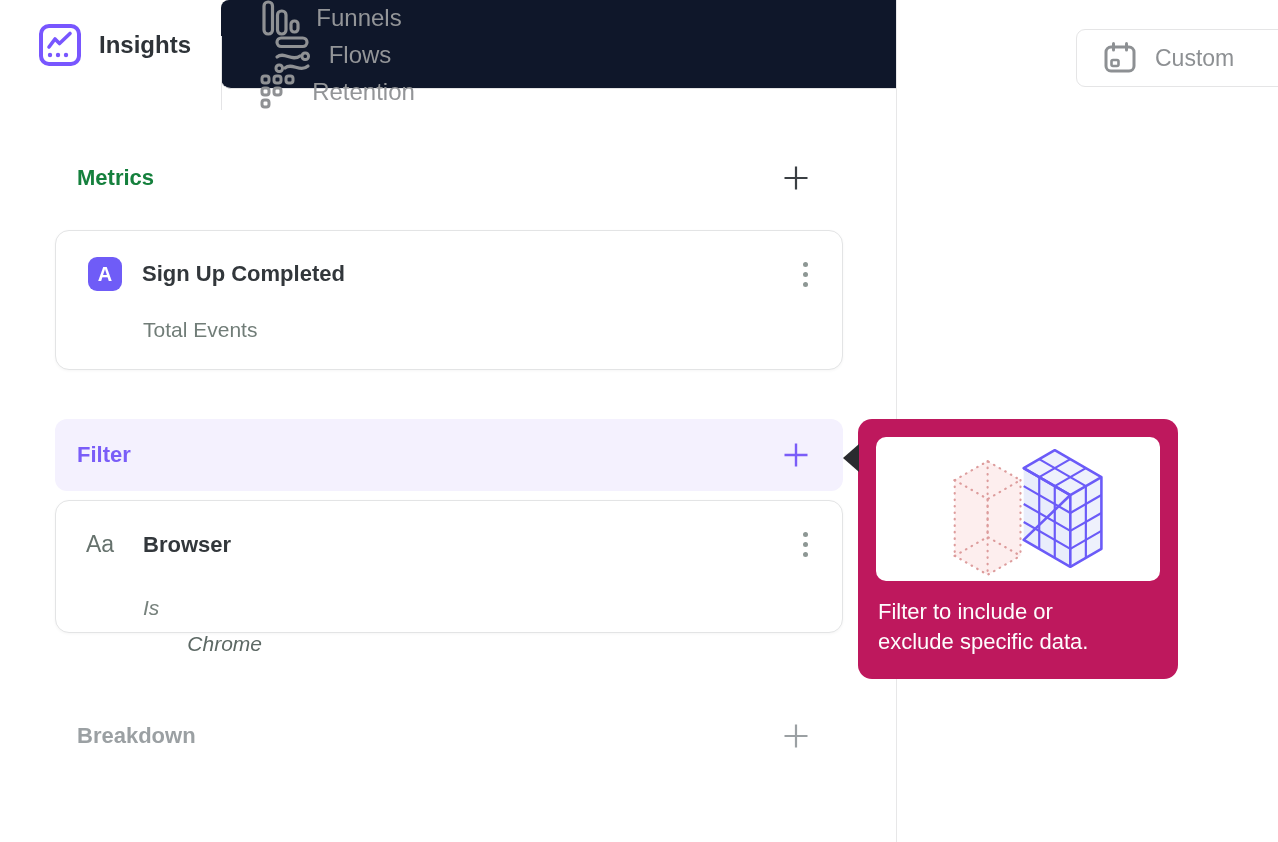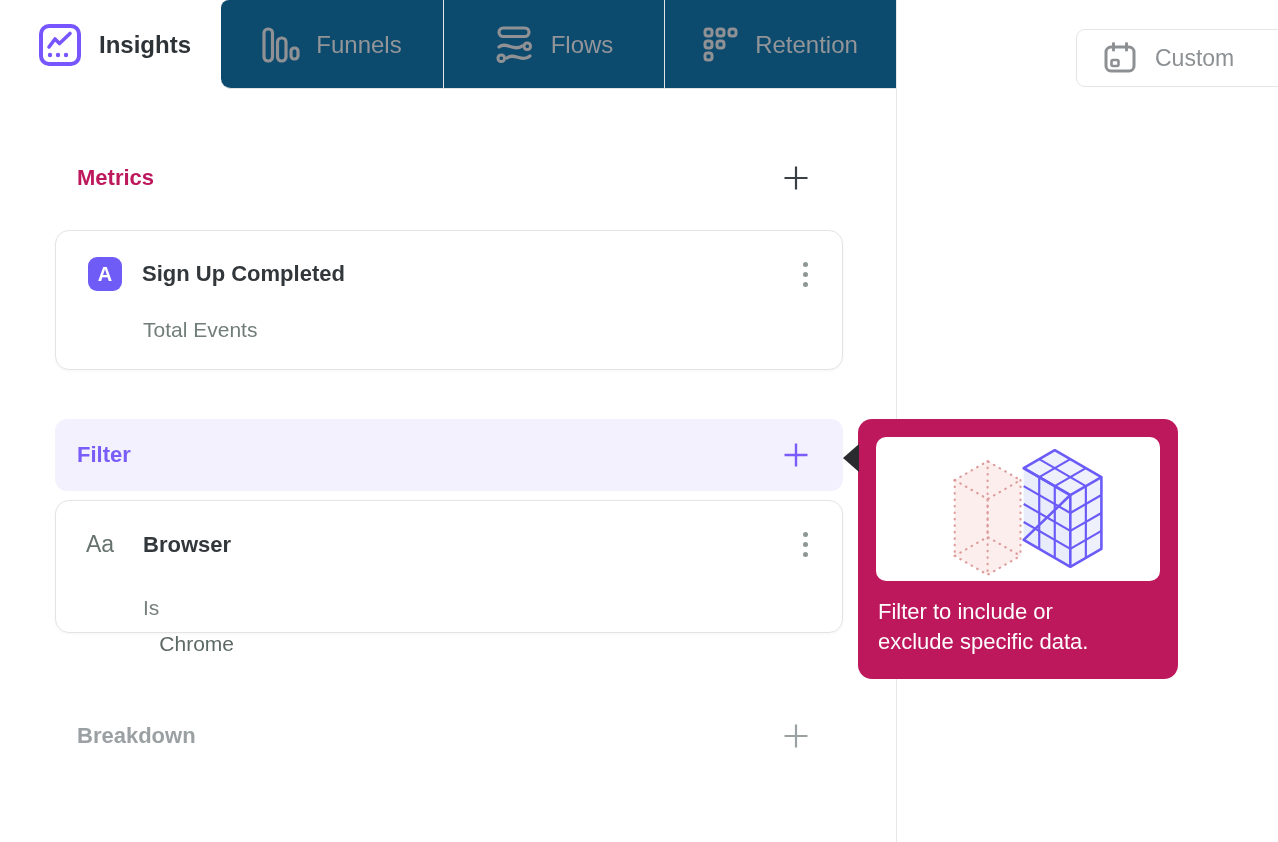--- a/index.html
+++ b/index.html
@@ -6,43 +6,43 @@
   html,body { width:1278px; height:842px; overflow:hidden; background:#ffffff;
     font-family:"Liberation Sans", sans-serif; }
   .stage { position:relative; width:1278px; height:842px; }
 
   
   .tabbar { position:absolute; left:0; top:0; width:897px; height:89px; display:flex; }
   .tab { display:flex; align-items:center; justify-content:center; gap:16px;
     height:89px; cursor:pointer; }
   .tab-active { width:221px; background:#ffffff; justify-content:flex-start; padding-left:37px; }
   .tab-active .tab-label { color:#2e3338; font-weight:600; }
-  .gray-tabs { display:flex; width:676px; background:#0c4a6e;
-    border-bottom:1px solid #e3e3e5; border-radius:8px 0 0 10px; }
+  .gray-tabs { display:flex; width:676px; background:#0f172a;
+    border-bottom:1px solid #e3e3e5; border-radius:8px 0 0 10px;flex-direction:column; }
   .tab-gray { color:#939598; }
   .tab-gray + .tab-gray { border-left:1px solid #e4e4e6; }
   .tab-label { font-size:24px; font-weight:500; color:#939598; }
   .t-funnels { width:222px; } .t-flows { width:221px; } .t-retention { width:232px; }
 
   
   .vdivider { position:absolute; left:896px; top:0; width:1px; height:842px; background:#e7e7e8; }
 
   
   .custom-btn { position:absolute; left:1076px; top:29px; height:58px; width:230px;
     background:#fff; border:1px solid #e5e5e6; border-radius:9px; display:flex;
     align-items:center; gap:18px; padding-left:26px; cursor:pointer; }
   .custom-btn span { font-size:23px; font-weight:500; color:#8d9093; }
 
   
   .section-row { position:absolute; left:55px; width:788px; height:36px;
     display:flex; align-items:center; justify-content:space-between;
     padding:0 34px 0 22px; }
   .sec-metrics { top:160px; }
   .sec-breakdown { top:718px; }
-  .sec-title { font-size:22px; font-weight:700; color:#be185d; }
+  .sec-title { font-size:22px; font-weight:700; color:#15803d; }
   .sec-title.muted { color:#9ba0a3; }
   .plus-btn { width:26px; height:26px; display:flex; align-items:center;
     justify-content:center; cursor:pointer; background:none; border:none; }
 
   
   .card { position:absolute; left:55px; width:788px; background:#fff;
     border:1px solid #e3e4e5; border-radius:14px;
     box-shadow:0 1px 3px rgba(0,0,0,0.04); cursor:pointer; }
   .card-metric { top:230px; height:140px; padding:26px 28px 0 32px; }
   .card-filter { top:500px; height:133px; padding:27px 28px 0 30px; }
@@ -50,21 +50,21 @@
   .series-badge { width:34px; height:34px; border-radius:9px; background:#6f5cf7;
     color:#fff; font-size:20px; font-weight:700; display:flex; align-items:center;
     justify-content:center; margin-right:20px; }
   .card-title { font-size:22px; font-weight:600; color:#32373b; }
   .kebab { margin-left:auto; display:flex; flex-direction:column; gap:5px;
     padding:4px 6px; cursor:pointer; background:none; border:none; }
   .kebab i { width:5px; height:5px; border-radius:50%; background:#8d9794; }
   .metric-sub { margin:27px 0 12px 55px; font-size:21px; color:#717d78; }
   .type-badge { width:28px; font-size:23px; font-weight:500; color:#66726d;
     margin-right:29px; }
-  .filter-sub { margin:35px 0 0 57px; display:flex; font-size:21px; }
+  .filter-sub { margin:35px 0 0 57px; display:flex; gap:28px; font-size:21px;font-style:italic; }
   .op { color:#77827d; } .val { color:#5d6965;margin-top:36px; }
 
   
   .filter-row { position:absolute; left:55px; top:419px; width:788px; height:72px;
     background:#f4f1fe; border-radius:12px; display:flex; align-items:center;
     justify-content:space-between; padding:0 34px 0 22px; cursor:pointer; }
   .filter-row .sec-title { color:#7a5df8; }
 
   
   .tooltip { position:absolute; left:858px; top:419px; width:320px;

